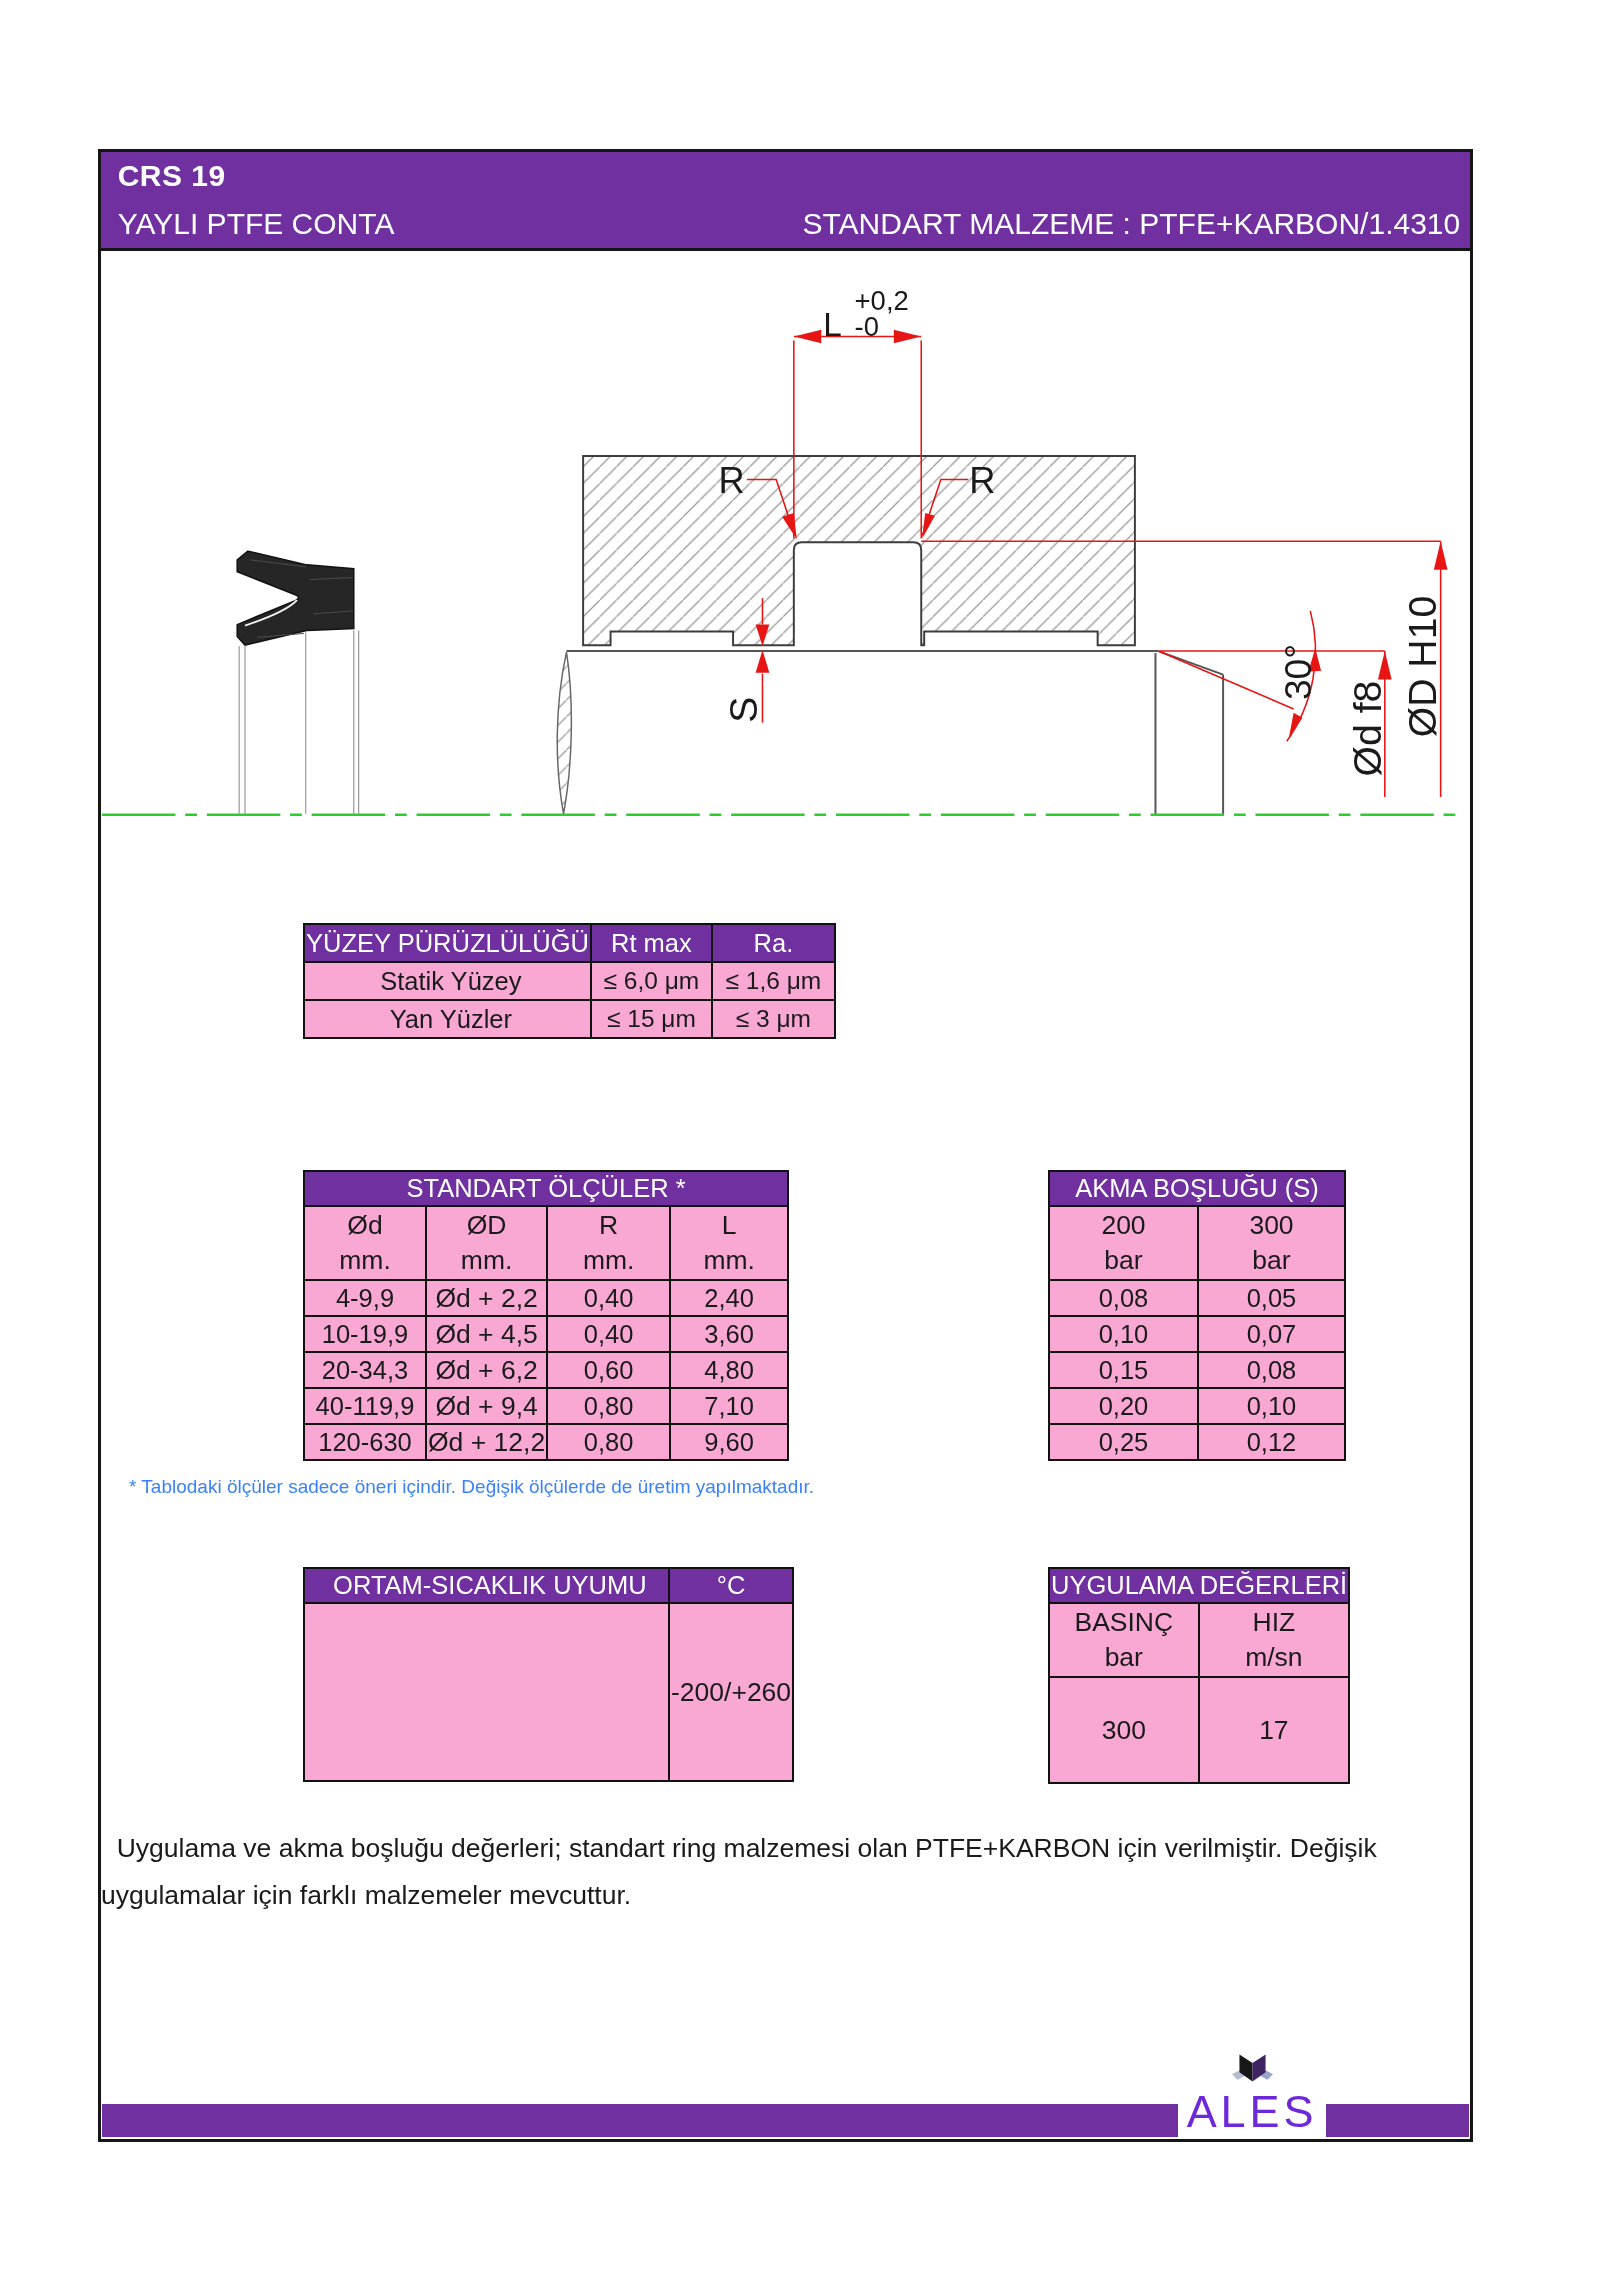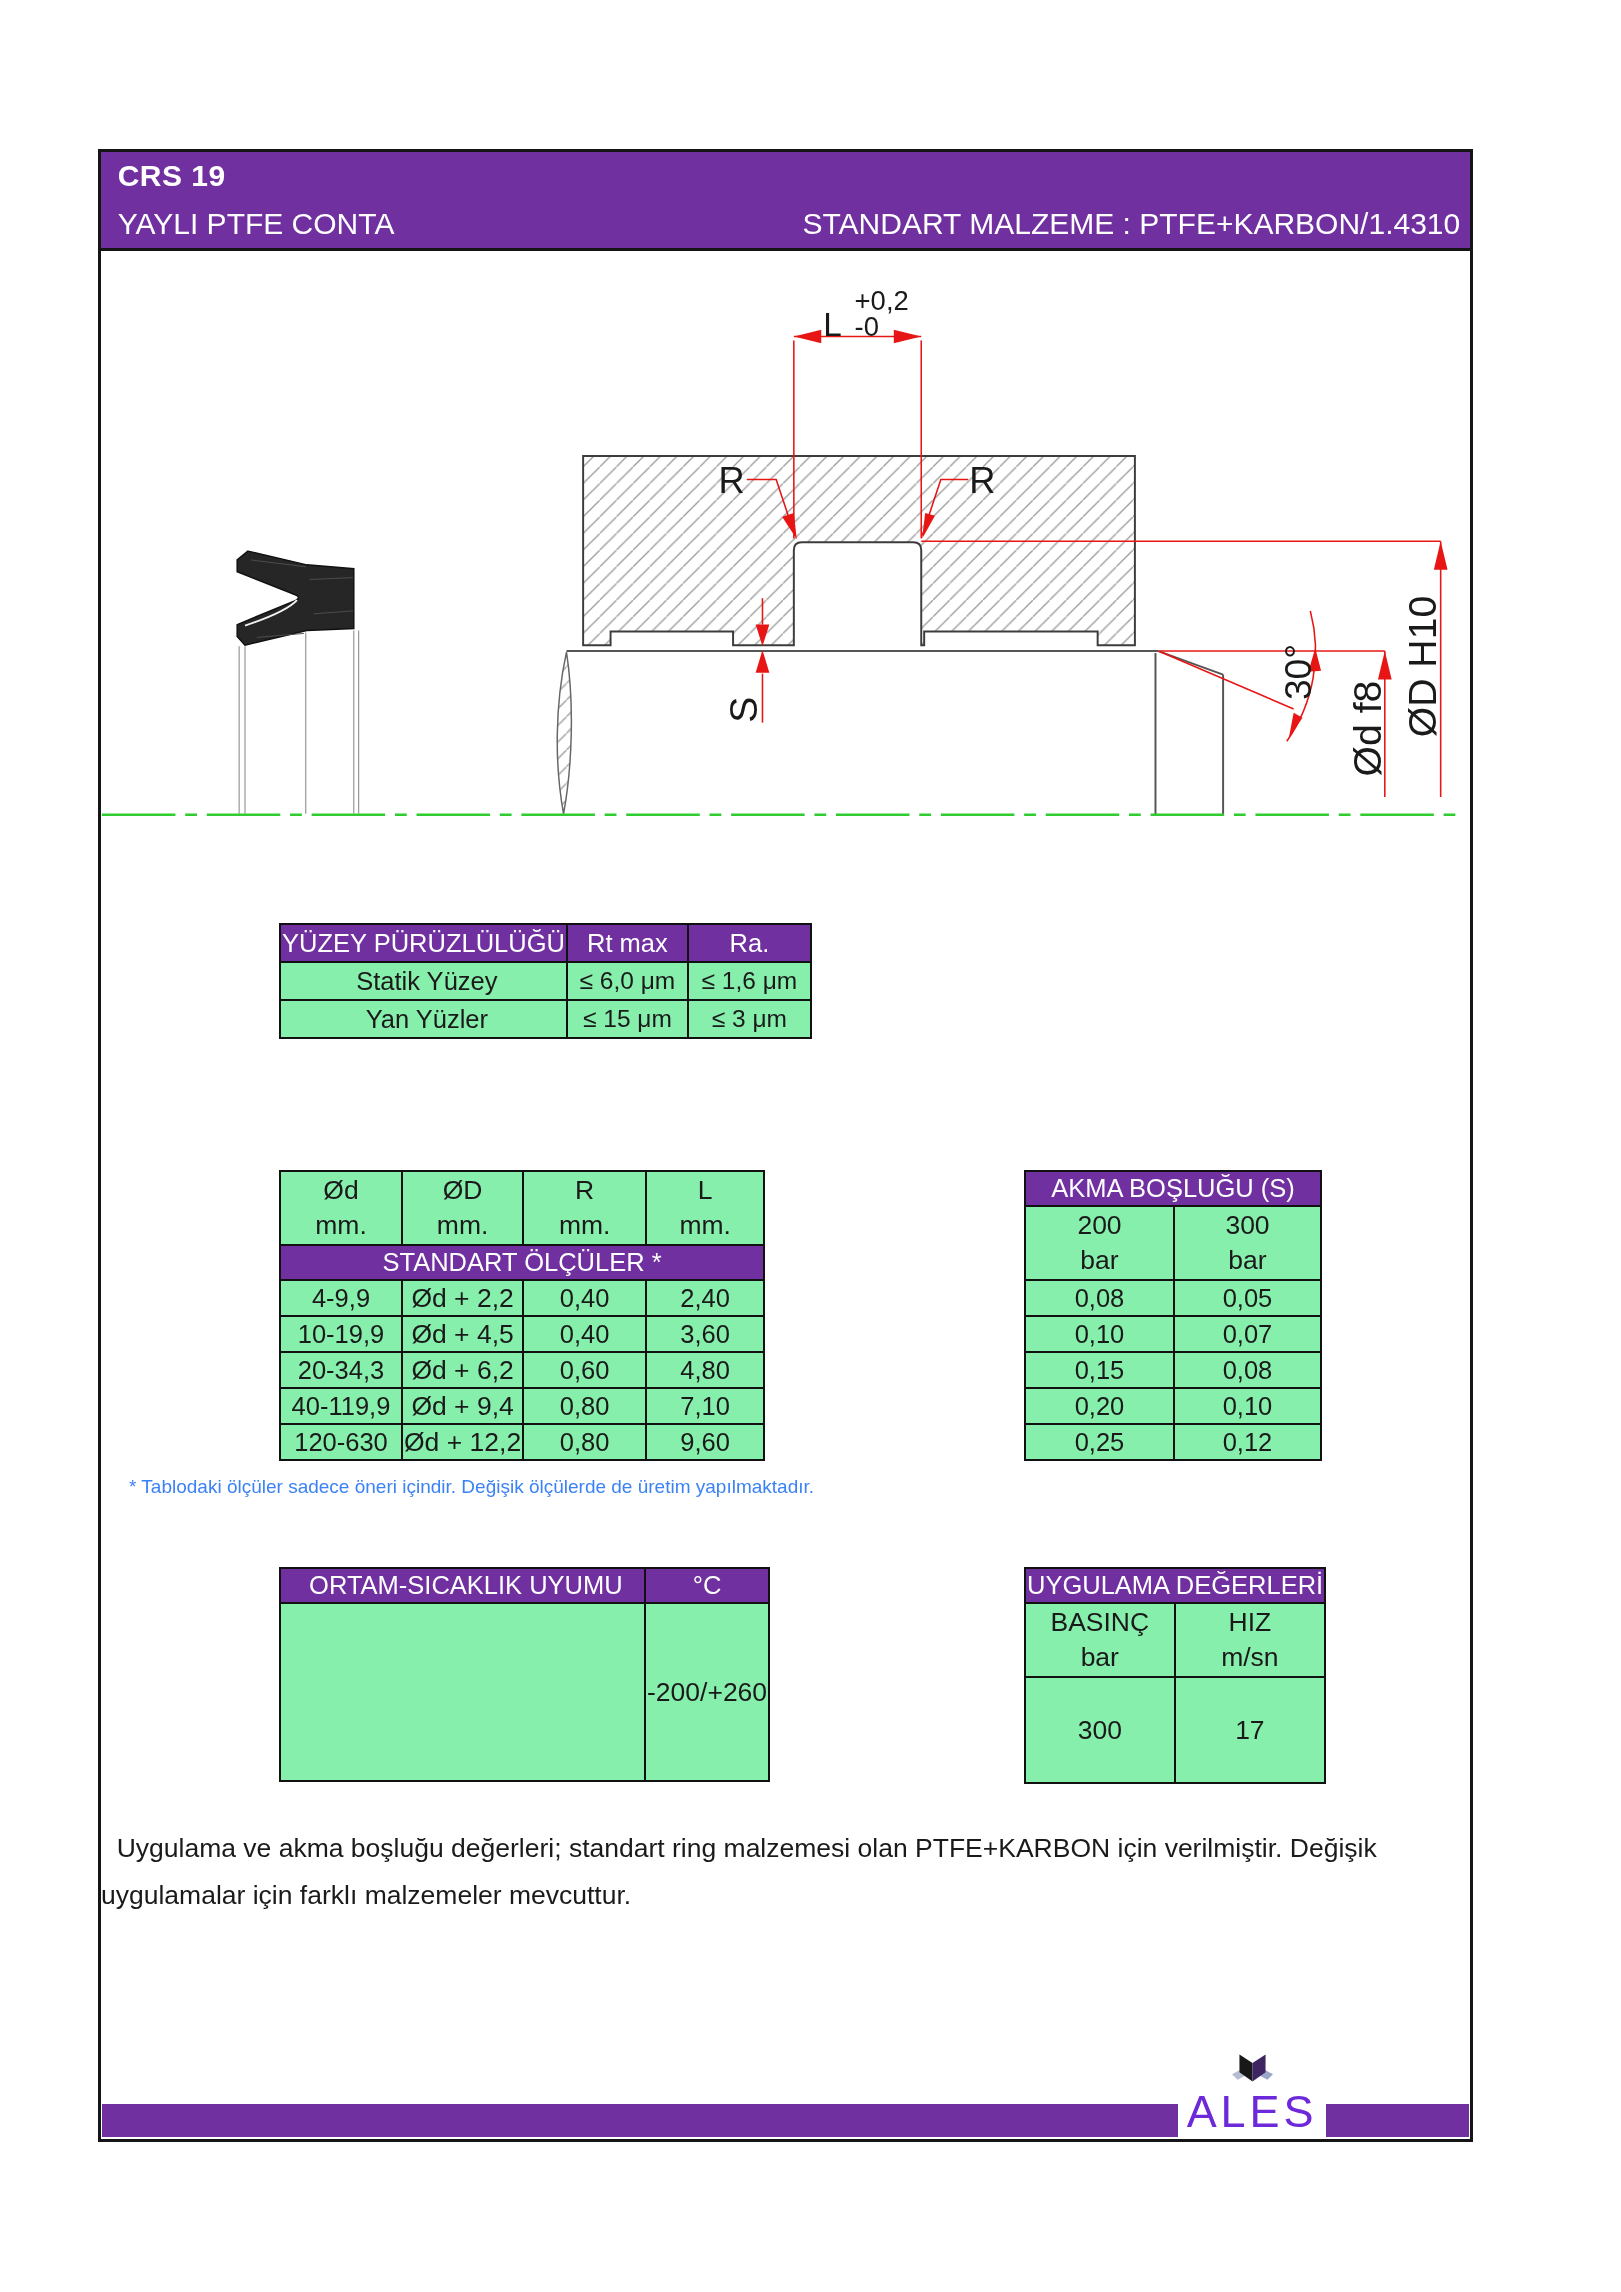--- a/index.html
+++ b/index.html
@@ -12,21 +12,21 @@
   .hdr{position:absolute;left:0;top:0;width:100%;height:99px;background:#7030A0;
        border-bottom:3.9px solid #151515;box-sizing:border-box;color:#ffffff;padding-left:40px;}
   .hdr .code{position:absolute;left:16.7px;top:6.9px;font-size:30px;font-weight:bold;letter-spacing:0.5px;}
   .hdr .prod{position:absolute;left:16.7px;top:55px;font-size:30px;}
   .hdr .mat{position:absolute;right:9.8px;top:55px;font-size:30px;}
 
   svg.drawing{position:absolute;left:0;top:0;width:1621px;height:2293px;pointer-events:none;}
   svg text{font-family:"Liberation Sans", sans-serif;fill:#1a1a1a;}
 
   table.tbl{position:absolute;border-collapse:collapse;table-layout:fixed;
-            background:#86efac;border:2.9px solid #111;}
+            background:#f9a8d4;border:2.9px solid #111;margin-left:24px;}
   table.tbl td{border:2px solid #111;text-align:center;vertical-align:middle;
                white-space:nowrap;overflow:hidden;color:#1a1a1a;}
   td.ph{background:#7030A0;color:#ffffff !important;font-size:25.5px;}
   td.left{text-align:left;padding-left:7.8px;}
   .f25{font-size:24.5px;}
   .f26{font-size:25.5px;}
   .f27{font-size:26.5px;}
   .tight{letter-spacing:-0.8px;font-size:23.5px;}
   .two{line-height:35px;font-size:26.5px;}
 
@@ -164,40 +164,40 @@
 
   <table class="tbl" id="tbl-standart">
     <colgroup>
         <col style="width:122px">
         <col style="width:121px">
         <col style="width:123px">
         <col style="width:118px">
       </colgroup>
     <tbody>
         <tr>
+          <td class="ph" colspan="4" style="height:31px">STANDART ÖLÇÜLER *</td>
+        </tr>
+    <tr>
       <td class="two" style="height:70px">
         <div>Ød</div>
             <div>mm.</div>
           </td>
       <td class="two">
         <div>ØD</div>
             <div>mm.</div>
           </td>
       <td class="two">
         <div>R</div>
             <div>mm.</div>
           </td>
       <td class="two">
         <div>L</div>
             <div>mm.</div>
           </td>
     </tr>
-    <tr>
-          <td class="ph" colspan="4" style="height:31px">STANDART ÖLÇÜLER *</td>
-        </tr>
     <tr>
       <td class="f26" style="height:32px">4-9,9</td>
       <td class="f27">Ød + 2,2</td>
       <td class="f26">0,40</td>
       <td class="f26">2,40</td>
     </tr>
     <tr>
       <td class="f26" style="height:32px">10-19,9</td>
       <td class="f27">Ød + 4,5</td>
       <td class="f26">0,40</td>

